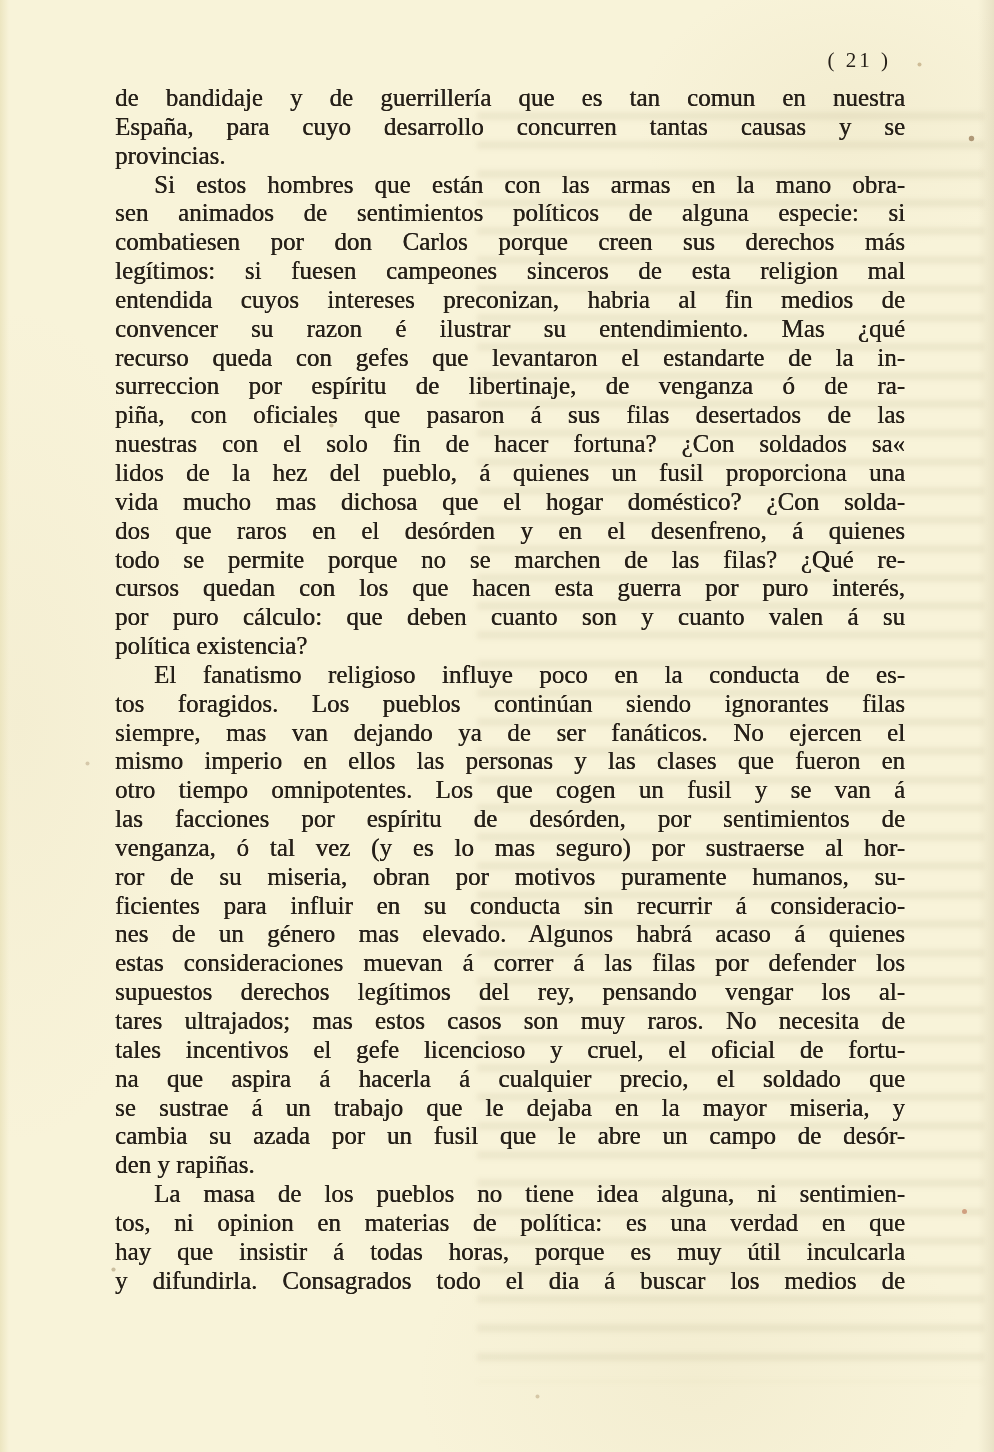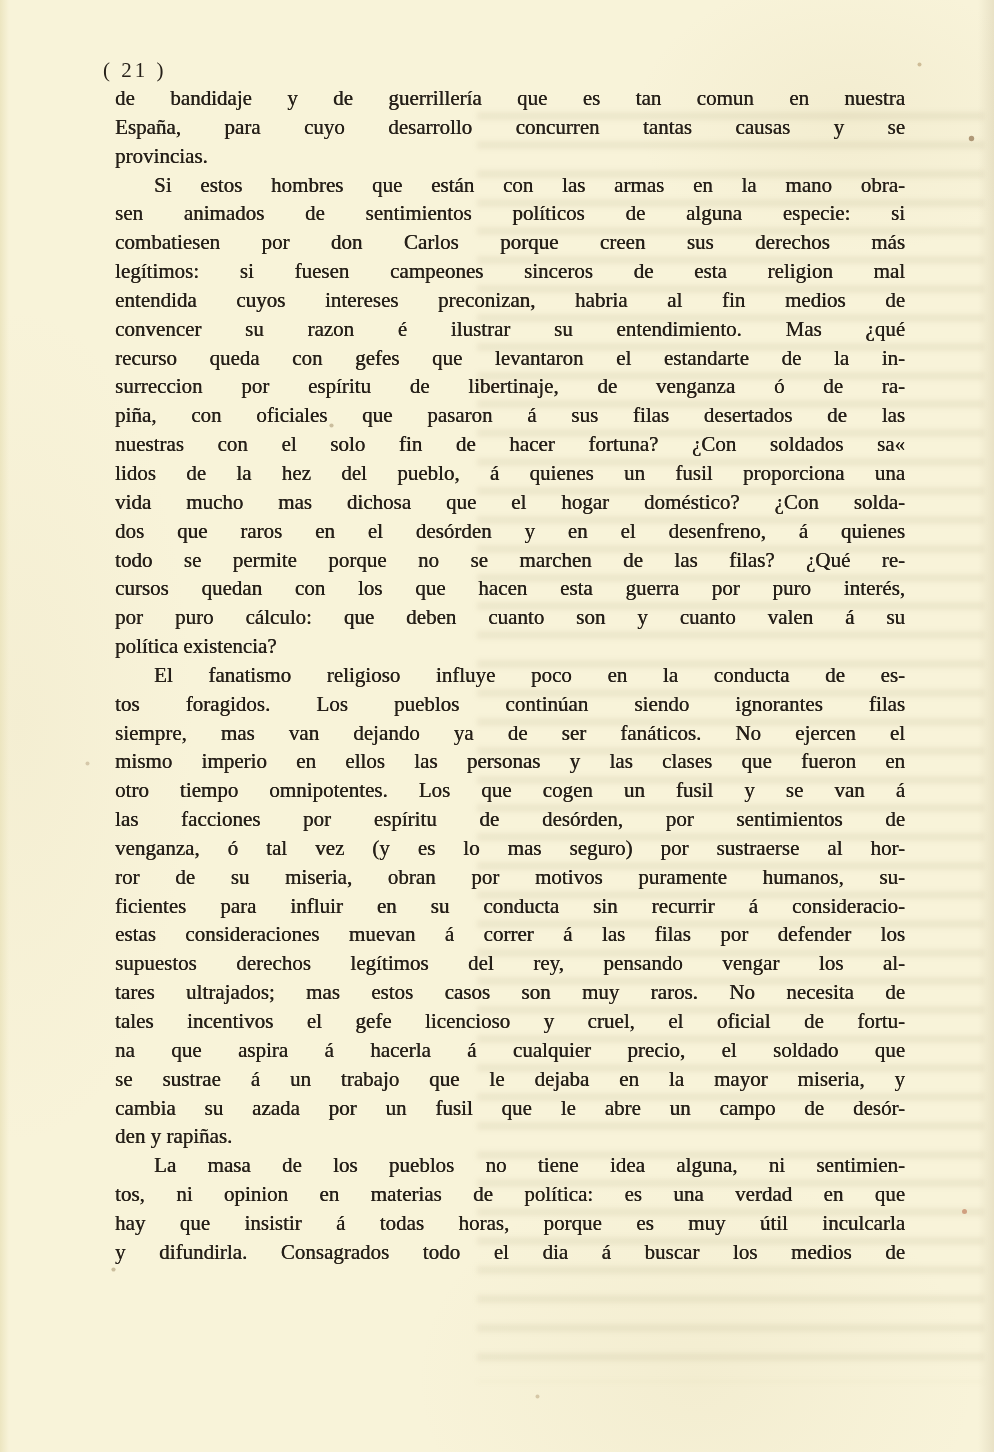--- a/index.html
+++ b/index.html
@@ -38,36 +38,36 @@
   .scan::before {
     content: "";
     position: absolute;
     left: 0; top: 0; bottom: 0;
     width: 9px;
     background: linear-gradient(to right, rgba(235,228,190,0.9), rgba(235,228,190,0));
     pointer-events: none;
   }
   .page-number {
     position: absolute;
-    top: 58px;
+    top: 48px;
     left: 103px;
     width: 788px;
-    text-align: left;
+    text-align: right;
     font-size: 21px;
     letter-spacing: 3px;
     color: var(--ink);
   }
   .text-block {
     position: absolute;
     top: 84px;
     left: 115px;
     width: 790px;
   }
   .line {
-    font-size: 21px;
+    font-size: 25px;
     line-height: 28.85px;
     height: 28.85px;
     overflow: hidden;
     text-align: justify;
     text-align-last: justify;
     text-shadow: 0.35px 0 0 currentColor; 
     white-space: normal;
   }
   .line.indent { text-indent: 39px; }
   .line.endline { text-align-last: left; }
@@ -134,20 +134,21 @@
       <div class="line endline">política existencia?</div>
       <div class="line indent">El fanatismo religioso influye poco en la conducta de es-</div>
       <div class="line">tos foragidos. Los pueblos continúan siendo ignorantes filas</div>
       <div class="line">siempre, mas van dejando ya de ser fanáticos. No ejercen el</div>
       <div class="line">mismo imperio en ellos las personas y las clases que fueron en</div>
       <div class="line">otro tiempo omnipotentes. Los que cogen un fusil y se van á</div>
       <div class="line">las facciones por espíritu de desórden, por sentimientos de</div>
       <div class="line">venganza, ó tal vez (y es lo mas seguro) por sustraerse al hor-</div>
       <div class="line">ror de su miseria, obran por motivos puramente humanos, su-</div>
       <div class="line">ficientes para influir en su conducta sin recurrir á consideracio-</div>
+      <div class="line">nes de un género mas elevado. Algunos habrá acaso á quienes</div>
       <div class="line">estas consideraciones muevan á correr á las filas por defender los</div>
       <div class="line">supuestos derechos legítimos del rey, pensando vengar los al-</div>
       <div class="line">tares ultrajados; mas estos casos son muy raros. No necesita de</div>
       <div class="line">tales incentivos el gefe licencioso y cruel, el oficial de fortu-</div>
       <div class="line">na que aspira á hacerla á cualquier precio, el soldado que</div>
       <div class="line">se sustrae á un trabajo que le dejaba en la mayor miseria, y</div>
       <div class="line">cambia su azada por un fusil que le abre un campo de desór-</div>
       <div class="line endline">den y rapiñas.</div>
       <div class="line indent">La masa de los pueblos no tiene idea alguna, ni sentimien-</div>
       <div class="line">tos, ni opinion en materias de política: es una verdad en que</div>

